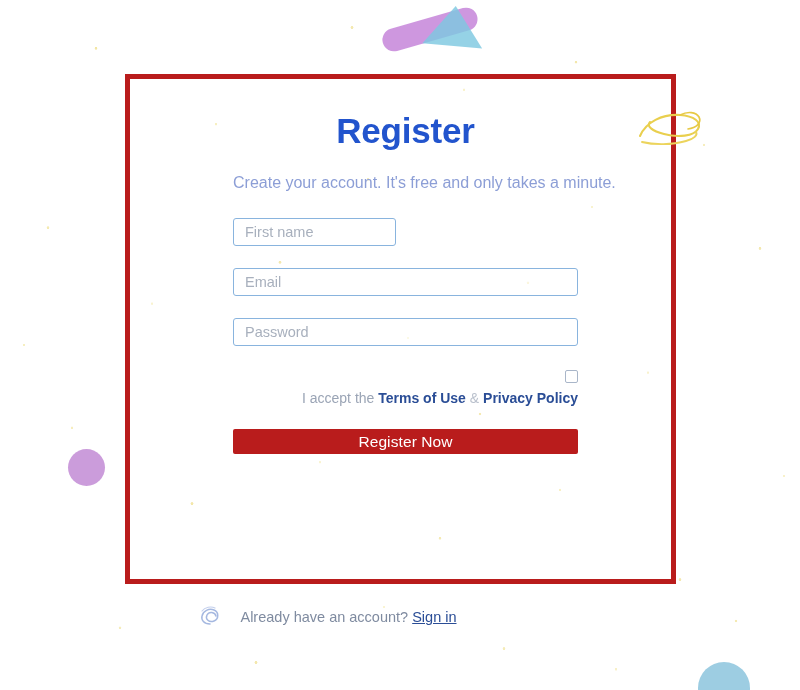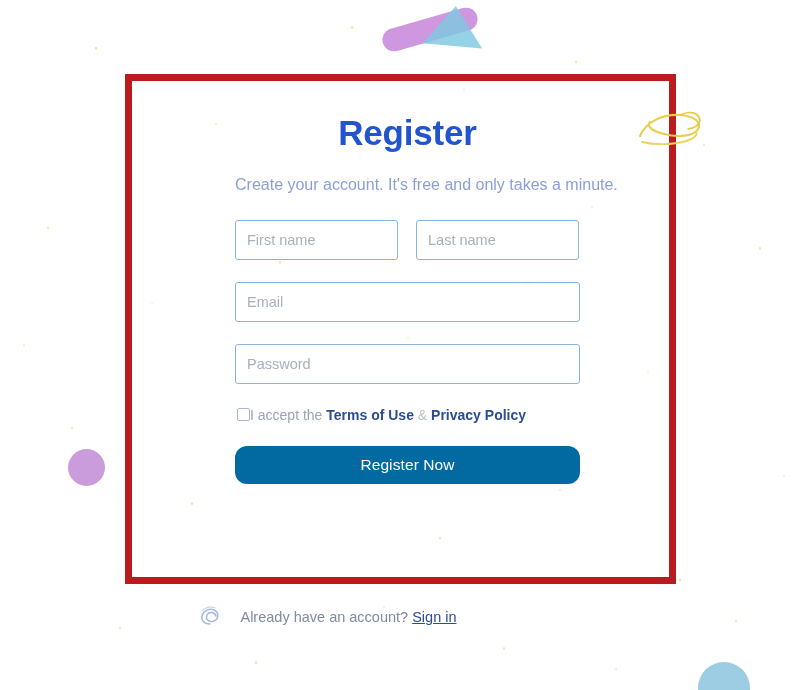--- a/index.html
+++ b/index.html
@@ -92,21 +92,21 @@
     opacity: 0.85;
   }
   .deco-scribble { left: 636px; top: 98px; z-index: 3; }
   .deco-swirl    { left: 196px; top: 602px; }
 
   
   .register-card {
     position: absolute;
     left: 125px;  top: 74px;
     width: 551px; height: 510px;
-    border: 7px solid #b91c1c;
+    border: 5px solid #b91c1c;
     background: transparent;
     z-index: 2;
   }
 
   .card-inner {
     position: absolute;
     left: 103px;  top: 33px;
     width: 345px;
   }
 
@@ -127,45 +127,47 @@
     line-height: 1.3;
     white-space: nowrap;
   }
 
   .form-area { margin-top: 25px; }
 
   .name-row { display: flex; gap: 18px; }
 
   .field {
     width: 100%;
-    height: 40px;
+    height: 28px;
     border: 1px solid #89b4de;
     border-radius: 3px;
     background: rgba(255,255,255,0.55);
     padding: 0 11px;
     font-family: "Liberation Sans", sans-serif;
     font-size: 14.5px;
     color: #3c4a63;
     outline: none;
   }
   .field::placeholder { color: #a8b0bd; }
 
   .field-first { width: 163px; flex: 0 0 163px; }
   .field-last  { width: 163px; flex: 0 0 163px; }
 
   .field-row { margin-top: 22px; }
 
   
   .terms-row {
     margin-top: 24px;
     display: flex;
-    align-items: flex-start;
+    align-items: flex-end;
+    gap: 8px;
     padding-left: 2px;
     font-size: 14px;
     line-height: 1;
+    flex-direction: column;
   }
   .terms-checkbox {
     width: 13px; height: 13px;
     border: 1px solid #a9b6c9;
     border-radius: 2px;
     background: rgba(255,255,255,0.7);
     flex: 0 0 13px;
     cursor: pointer;
     appearance: none;
     -webkit-appearance: none;
@@ -178,24 +180,24 @@
     font-weight: bold;
     text-decoration: none;
     cursor: pointer;
   }
   .terms-amp { color: #b9c0cc; }
 
   
   .submit-button {
     margin-top: 24px;
     width: 100%;
-    height: 38px;
+    height: 25px;
     border: none;
-    border-radius: 12px;
-    background: #0369a1;
+    border-radius: 2px;
+    background: #b91c1c;
     color: #ffffff;
     font-family: "Liberation Sans", sans-serif;
     font-size: 15.5px;
     letter-spacing: 0.1px;
     cursor: pointer;
   }
 
   
   .card-footer {
     position: absolute;
@@ -242,21 +244,20 @@
   <div class="card-inner">
 
     <h1 class="page-title">Register</h1>
 
     <p class="page-subtitle">Create your account. It's free and only takes a minute.</p>
 
     <div class="form-area">
 
       <div class="name-row">
         <input class="field field-first" type="text" placeholder="First name" style="">
-        <input class="field field-last" type="text" placeholder="Last name" style="">
       </div>
 
       <div class="field-row">
         <input class="field" type="email" placeholder="Email" style="">
       </div>
 
       <div class="field-row">
         <input class="field" type="password" placeholder="Password" style="">
       </div>
 

